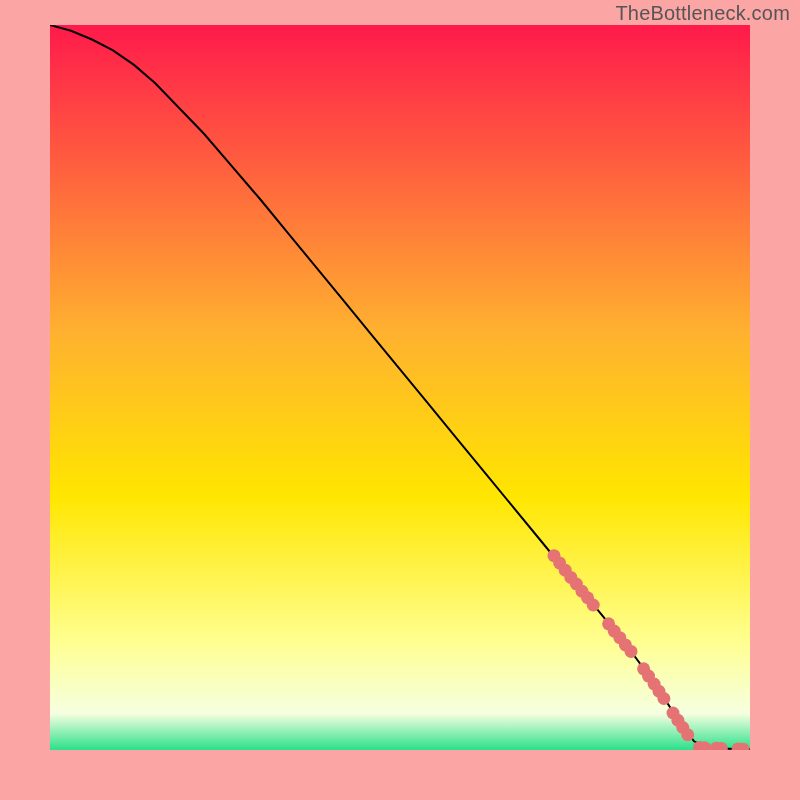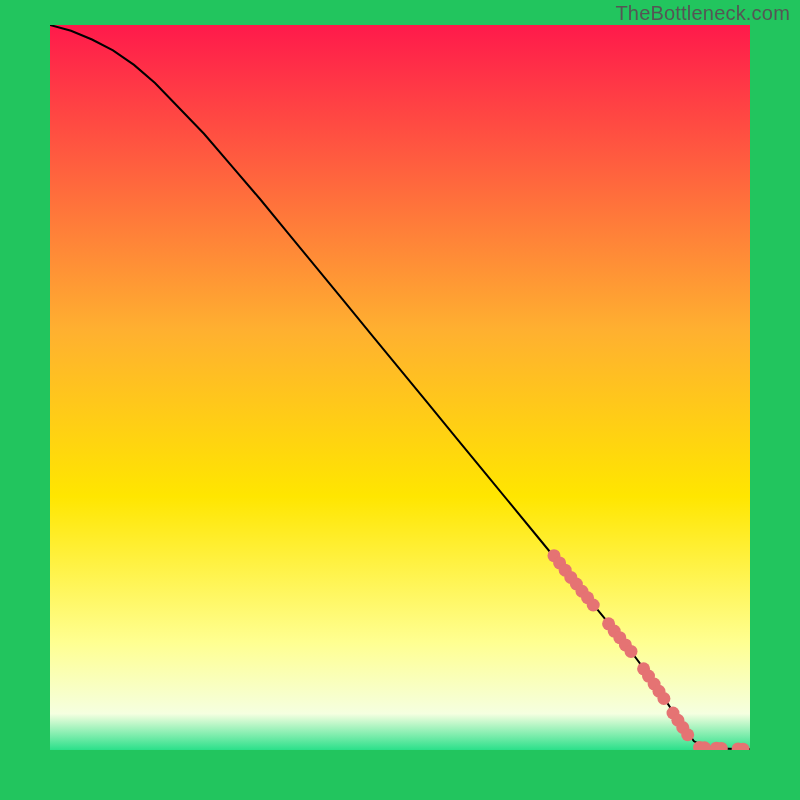--- a/index.html
+++ b/index.html
@@ -8,21 +8,21 @@
     width: 800px;
     height: 800px;
     background: #000;
     font-family: Arial, Helvetica, sans-serif;
     overflow: hidden;
   }
   .stage {
     position: relative;
     width: 800px;
     height: 800px;
-    background: #22c55e;
+    background: #fca5a5;
   }
   .attribution {
     position: absolute;
     top: 2px;
     right: 10px;
     color: #555;
     font-size: 20px;
     font-weight: 500;
     letter-spacing: 0.2px;
   }

